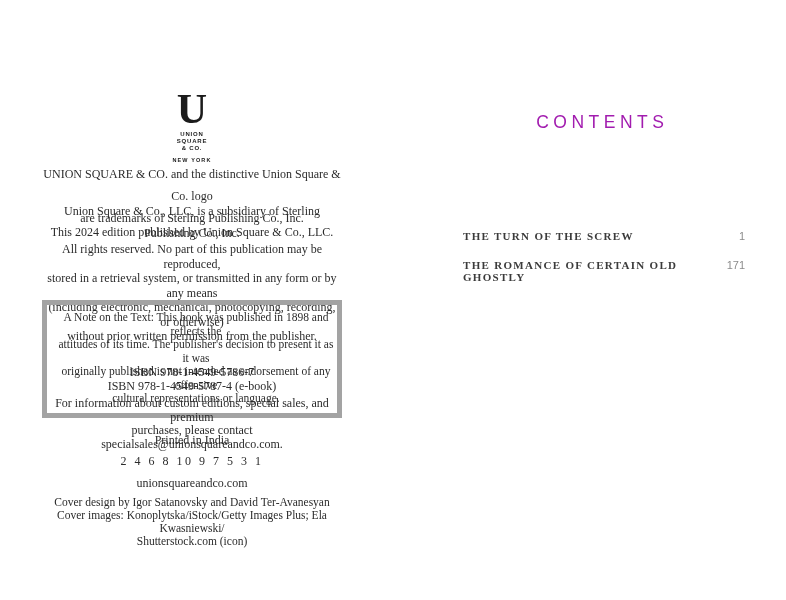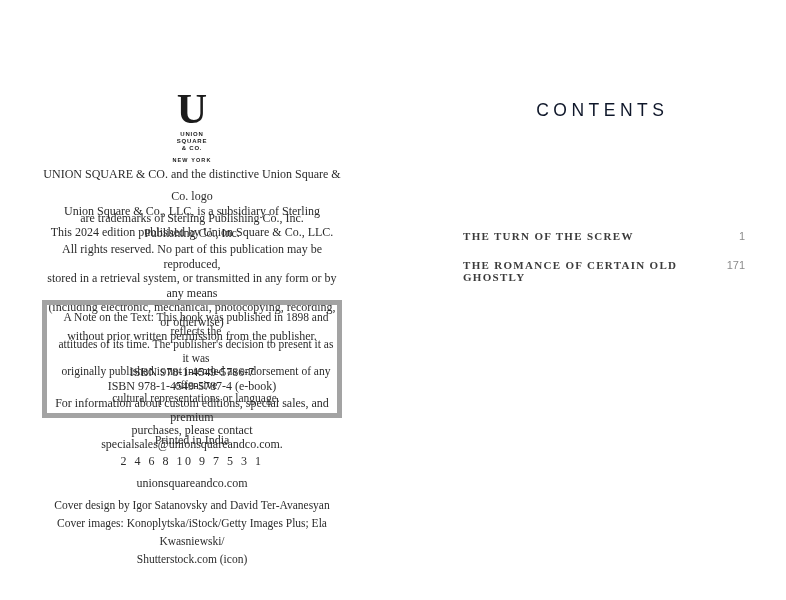--- a/index.html
+++ b/index.html
@@ -51,33 +51,33 @@
     font-size: 11.5px;
     line-height: 13.5px;
     white-space: pre-line;
   }
 
   .isbn     { top: 366px; line-height 13px; font-size: 12px; line-height: 13.5px; white-space: pre-line; }
   .sales    { top: 397px; font-size: 12px; line-height: 13.5px; }
   .printed  { top: 429px; text-align: center; }
   .printkey { top: 450px; letter-spacing: 2.5px; }
   .website  { top: 472px; }
-  .credits  { top: 496px; font-size: 11.5px; line-height: 18px; }
+  .credits  { top: 496px; font-size: 11.5px; line-height: 13px; }
 
   
   .right-col { left: 455px; width: 290px; }
 
   .contents-heading {
-    top: 100px;
+    top: 112px;
     text-align: center;
     font-family: "Liberation Sans", sans-serif;
     font-size: 17.5px;
     letter-spacing: 4.5px;
     text-indent: 4.5px;
-    color: #0f172a;
+    color: #a21caf;
   }
 
   .toc { top: 230px; }
   .toc-row {
     display: flex;
     justify-content: space-between;
     align-items: baseline;
     margin-bottom: 17px;
     margin-left: 8px;
   }

